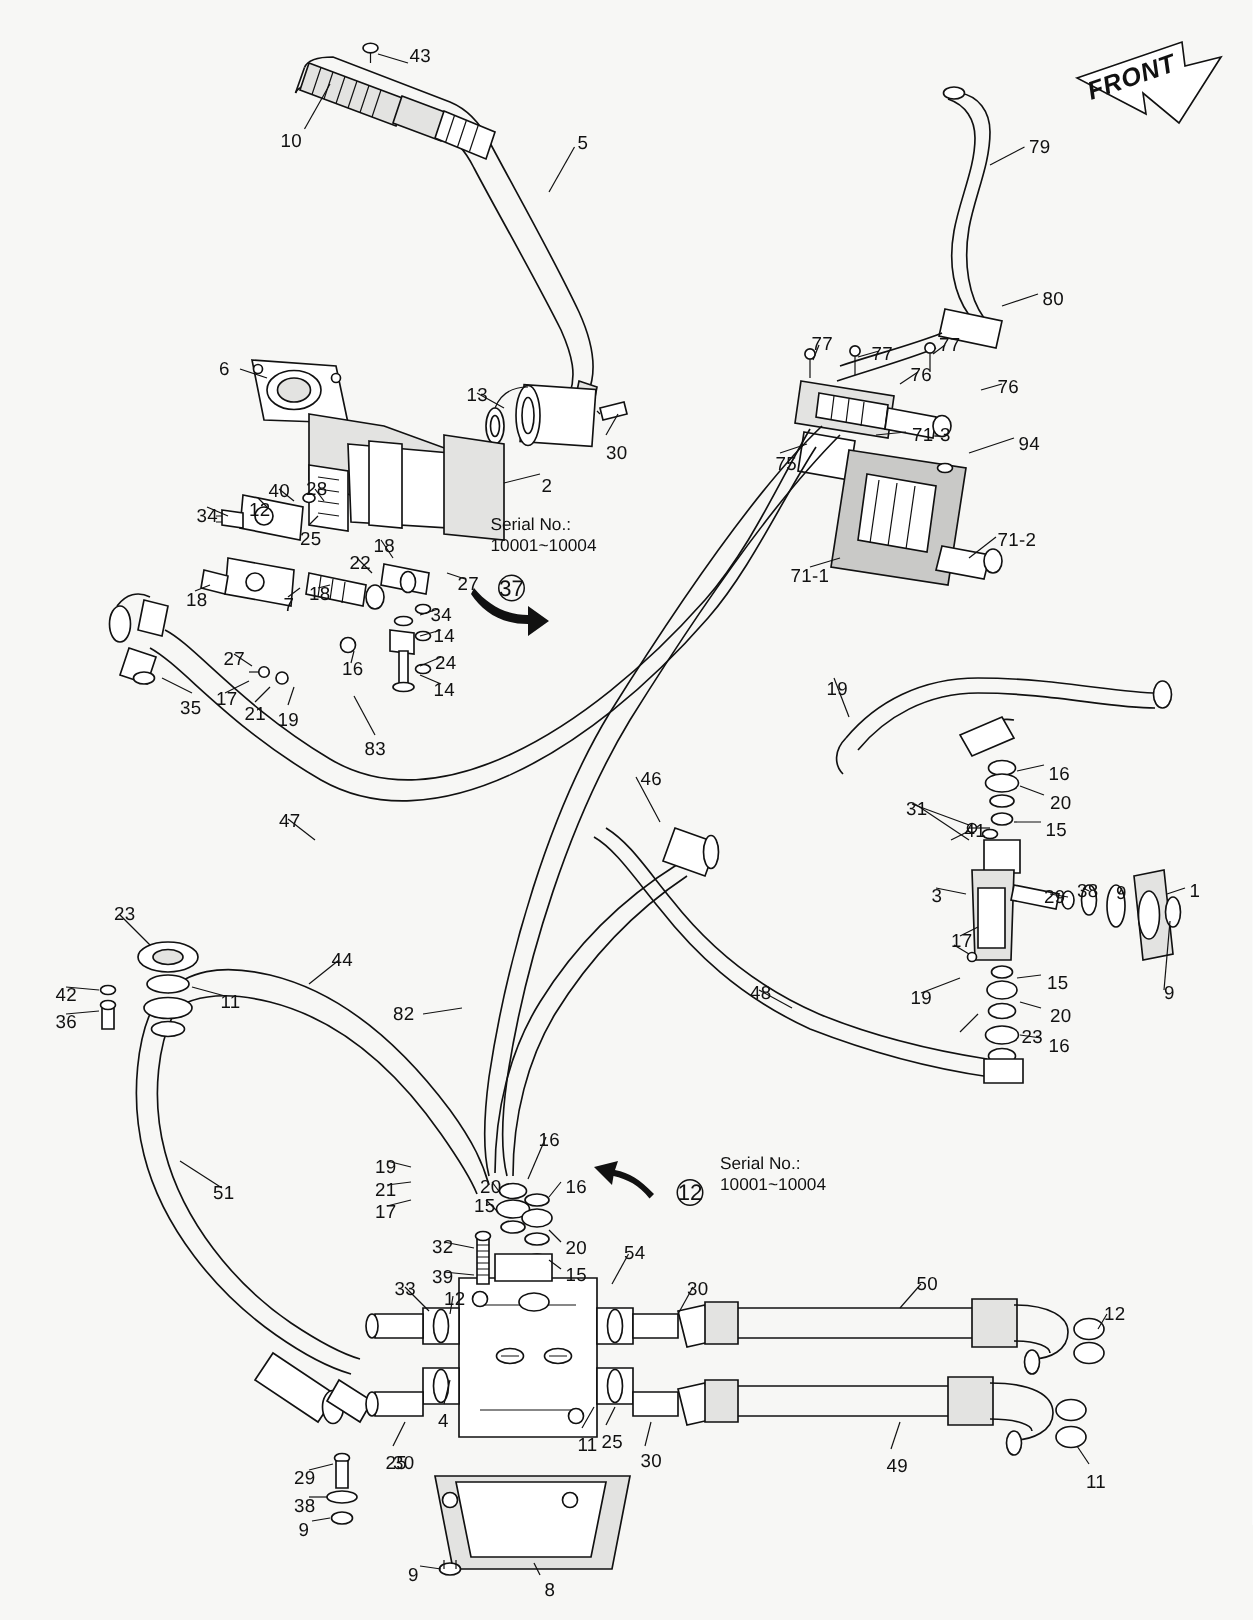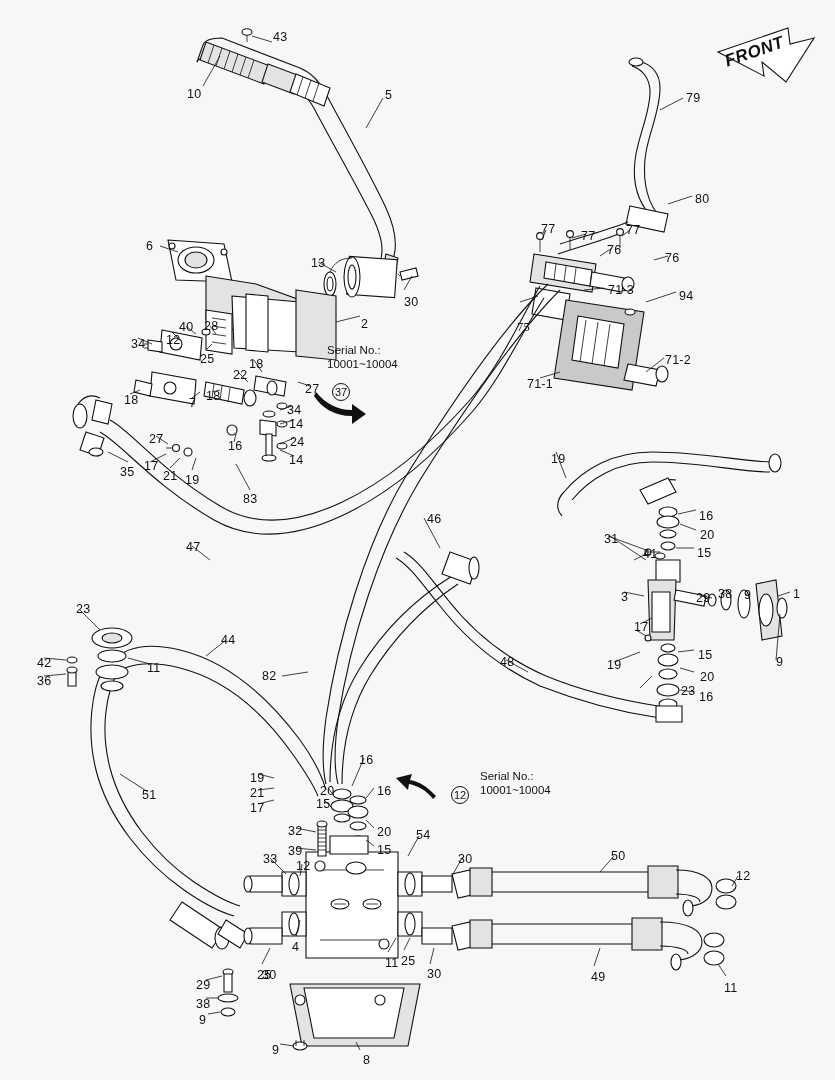--- a/index.html
+++ b/index.html
@@ -40,21 +40,21 @@
     color: #111111;
     white-space: nowrap;
     line-height: 1.18;
   }
   .circled {
     position: absolute;
     width: 18px;
     height: 18px;
     border: 1.3px solid #111;
     border-radius: 50%;
-    font-size: 11px;
+    font-size: 15px;
     color: #111;
     display: flex;
     align-items: center;
     justify-content: center;
     box-sizing: border-box;
     background: #f7f7f5;
   }
   .front-label {
     position: absolute;
     font-family: "Liberation Sans", sans-serif;
@@ -454,21 +454,21 @@
       <div class="callout" style="left: 695px; top: 193px;">80</div>
       <div class="callout" style="left: 541px; top: 223px;">77</div>
       <div class="callout" style="left: 581px; top: 230px;">77</div>
       <div class="callout" style="left: 626px; top: 224px;">77</div>
       <div class="callout" style="left: 607px; top: 244px;">76</div>
       <div class="callout" style="left: 665px; top: 252px;">76</div>
       <div class="callout" style="left: 146px; top: 240px;">6</div>
       <div class="callout" style="left: 311px; top: 257px;">13</div>
       <div class="callout" style="left: 608px; top: 284px;">71-3</div>
       <div class="callout" style="left: 679px; top: 290px;">94</div>
-      <div class="callout" style="left: 517px; top: 321px; font-family: Liberation Serif, serif;">75</div>
+      <div class="callout" style="left: 517px; top: 303px;">75</div>
       <div class="callout" style="left: 404px; top: 296px;">30</div>
       <div class="callout" style="left: 361px; top: 318px;">2</div>
       <div class="callout" style="left: 204px; top: 320px;">28</div>
       <div class="callout" style="left: 179px; top: 321px;">40</div>
       <div class="callout" style="left: 166px; top: 334px;">12</div>
       <div class="callout" style="left: 131px; top: 338px;">34</div>
       <div class="callout" style="left: 200px; top: 353px;">25</div>
       <div class="callout" style="left: 249px; top: 358px;">18</div>
       <div class="callout" style="left: 665px; top: 354px;">71-2</div>
       <div class="callout" style="left: 527px; top: 378px;">71-1</div>

